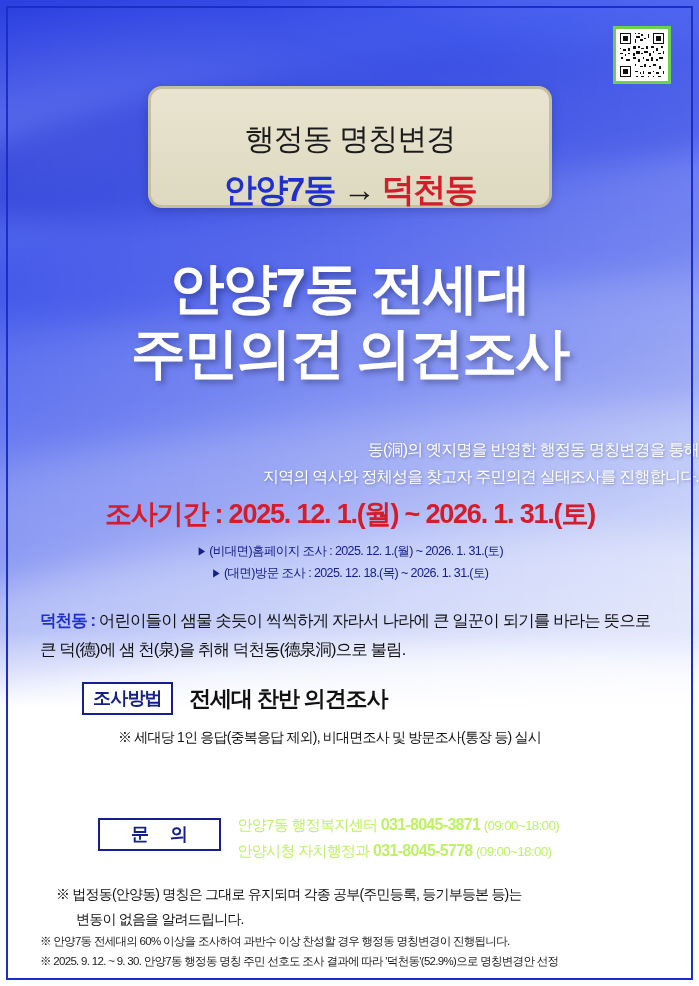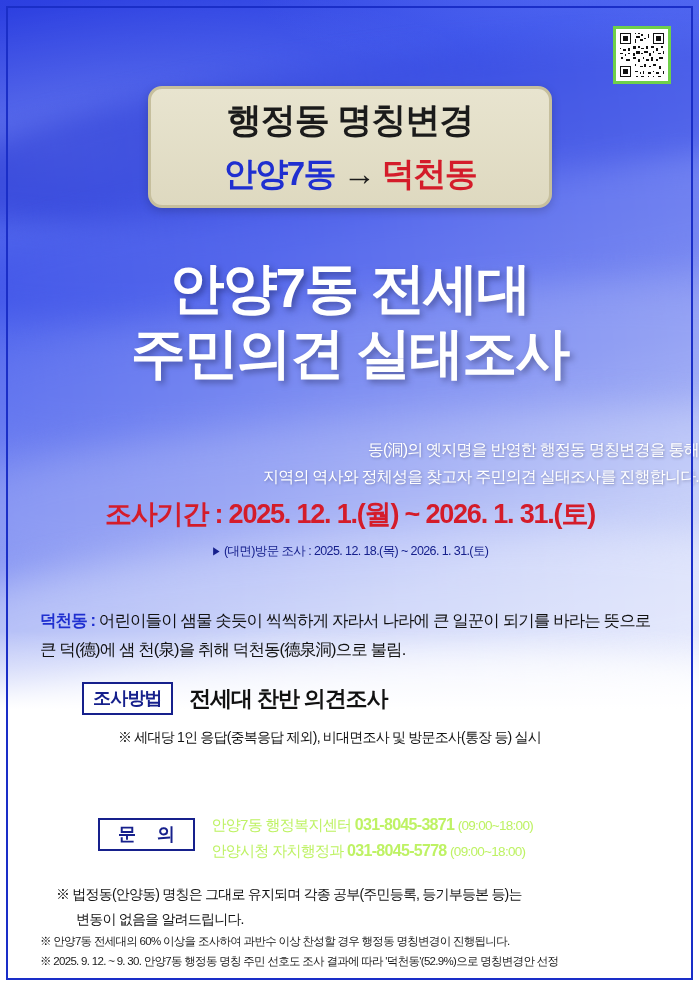--- a/index.html
+++ b/index.html
@@ -79,22 +79,22 @@
   .badge {
     position: absolute; left: 148px; top: 86px;
     width: 404px; height: 122px;
     background: linear-gradient(180deg,#e8e4cf 0%, #ded9c0 100%);
     border: 3px solid #c6bf9d;
     border-radius: 14px;
     box-shadow: 0 3px 10px rgba(0,0,0,.18);
     text-align: center;
   }
   .badge-line1 {
-    margin-top: 8px;
-    font-size: 35px; font-weight: bold; color: #1b1b1b;
+    margin-top: 30px;
+    font-size: 30px; font-weight: normal; color: #1b1b1b;
     letter-spacing: -1px;
   }
   .badge-line2 {
     margin-top: 8px;
     font-size: 33px; font-weight: bold;
     letter-spacing: -1.5px;
     color: #1f2fd0;
   }
   .badge-line2 .arrow { color: #1b1b1b; font-weight: bold; }
   .badge-line2 .dest { color: #d41c2a; }
@@ -169,21 +169,21 @@
     font-size: 14px; color: #111111; letter-spacing: -0.8px; line-height: 1.85;
   }
 
   
   .contact {
     position: absolute; left: 98px; top: 812px; right: 40px;
   }
   .contact-tag {
     display: inline-block; vertical-align: top; margin-top: 6px;
     border: 2px solid #16208c; background: #ffffff;
-    padding: 2px 10px 3px;
+    padding: 2px 23px 3px;
     font-size: 18px; font-weight: bold; color: #16208c;
     letter-spacing: 8px; text-indent: 8px;
   }
   .contact-rows {
     display: inline-block; vertical-align: top; margin-left: 12px;
     font-size: 15px; color: #bef264; letter-spacing: -0.7px; line-height: 1.65;
   }
   .contact-rows .tel { font-weight: bold; font-size: 16px; }
   .contact-rows .hours { font-size: 13.5px; }
 
@@ -294,34 +294,35 @@
     <div class="badge-line1">행정동 명칭변경</div>
     <div class="badge-line2">
       <span>안양7동</span>
       <span class="arrow">→</span>
       <span class="dest">덕천동</span>
     </div>
   </div>
 
   <div class="headline">
     <div>안양7동 전세대</div>
-    <div>주민의견 실태조사</div>
+    <div>주민의견 의견조사</div>
   </div>
 
   <div class="subdesc">
     <div>동(洞)의 옛지명을 반영한 행정동 명칭변경을 통해</div>
     <div>지역의 역사와 정체성을 찾고자 주민의견 실태조사를 진행합니다.</div>
   </div>
 
   <div class="period">
     <div class="period-main">
       <span class="lbl">조사기간 :</span>
       <span class="em">2025. 12. 1.(월) ~ 2026. 1. 31.(토)</span>
     </div>
     <div class="period-sub">
+      <span class="row"><span class="tri">▶</span> <span>(비대면)홈페이지 조사 : 2025. 12. 1.(월) ~ 2026. 1. 31.(토)</span></span>
       <span class="row"><span class="tri">▶</span> <span>(대면)방문 조사 : 2025. 12. 18.(목) ~ 2026. 1. 31.(토)</span></span>
     </div>
   </div>
 
   <div class="origin">
     <span class="key">덕천동 :</span><span> 어린이들이 샘물 솟듯이 씩씩하게 자라서 나라에 큰 일꾼이 되기를 바라는 뜻으로 큰 덕(德)에 샘 천(泉)을 취해 덕천동(德泉洞)으로 불림.</span>
   </div>
 
   <div class="method">
     <span class="tag">조사방법</span>

